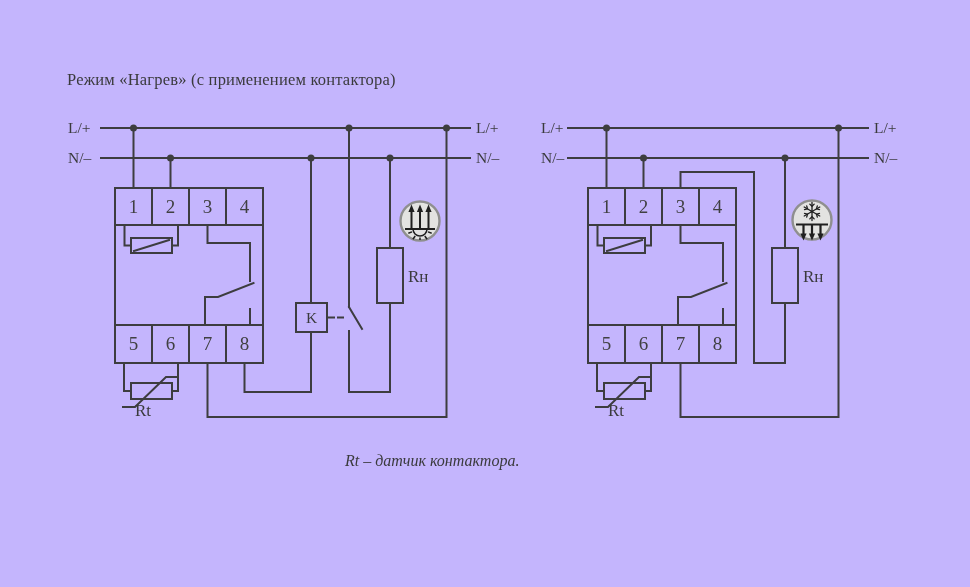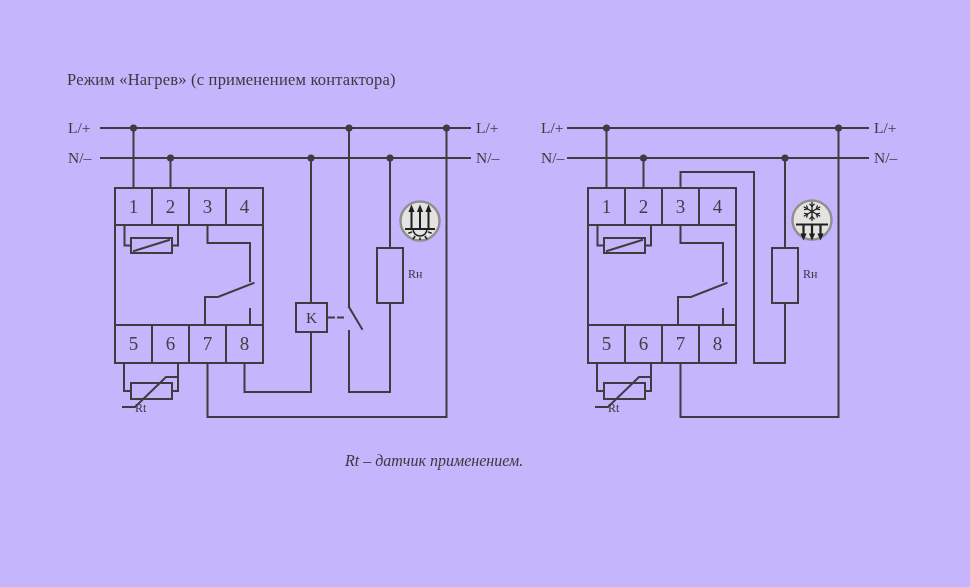--- a/index.html
+++ b/index.html
@@ -11,21 +11,21 @@
     color:#3a3a3c;
     overflow:hidden;
   }
   .canvas svg{position:absolute;left:0;top:0;}
   .lbl{position:absolute;white-space:nowrap;color:#3a3a3c;}
   .title{font-size:16.5px;letter-spacing:0.2px;}
   .bus{font-size:15.5px;}
   .term{position:absolute;width:37px;height:22px;line-height:22px;
         text-align:center;font-size:19px;color:#404042;}
   .boxlbl{font-size:15.5px;text-align:center;}
-  .complbl{font-size:12px;}
+  .complbl{font-size:17px;}
   .legend{position:absolute;left:345px;top:450px;font-size:16px;
           font-style:italic;line-height:21.5px;color:#3a3a3c;}
 </style>
 </head>
 <body>
 
 <div class="canvas">
 
   <svg width="970" height="587" viewBox="0 0 970 587">
 
@@ -203,16 +203,16 @@
   <div class="term" style="left:699px;top:196px;">4</div>
   <div class="term" style="left:588px;top:333px;">5</div>
   <div class="term" style="left:625px;top:333px;">6</div>
   <div class="term" style="left:662px;top:333px;">7</div>
   <div class="term" style="left:699px;top:333px;">8</div>
 
   <div class="lbl complbl" style="left:803px;top:267px;">Rн</div>
   <div class="lbl complbl" style="left:608px;top:401px;">Rt</div>
 
   <div class="legend">
-    <div>Rt – датчик применением.</div>
+    <div>Rt – датчик контактора.</div>
   </div>
 
 </div>
 
 </body></html>

